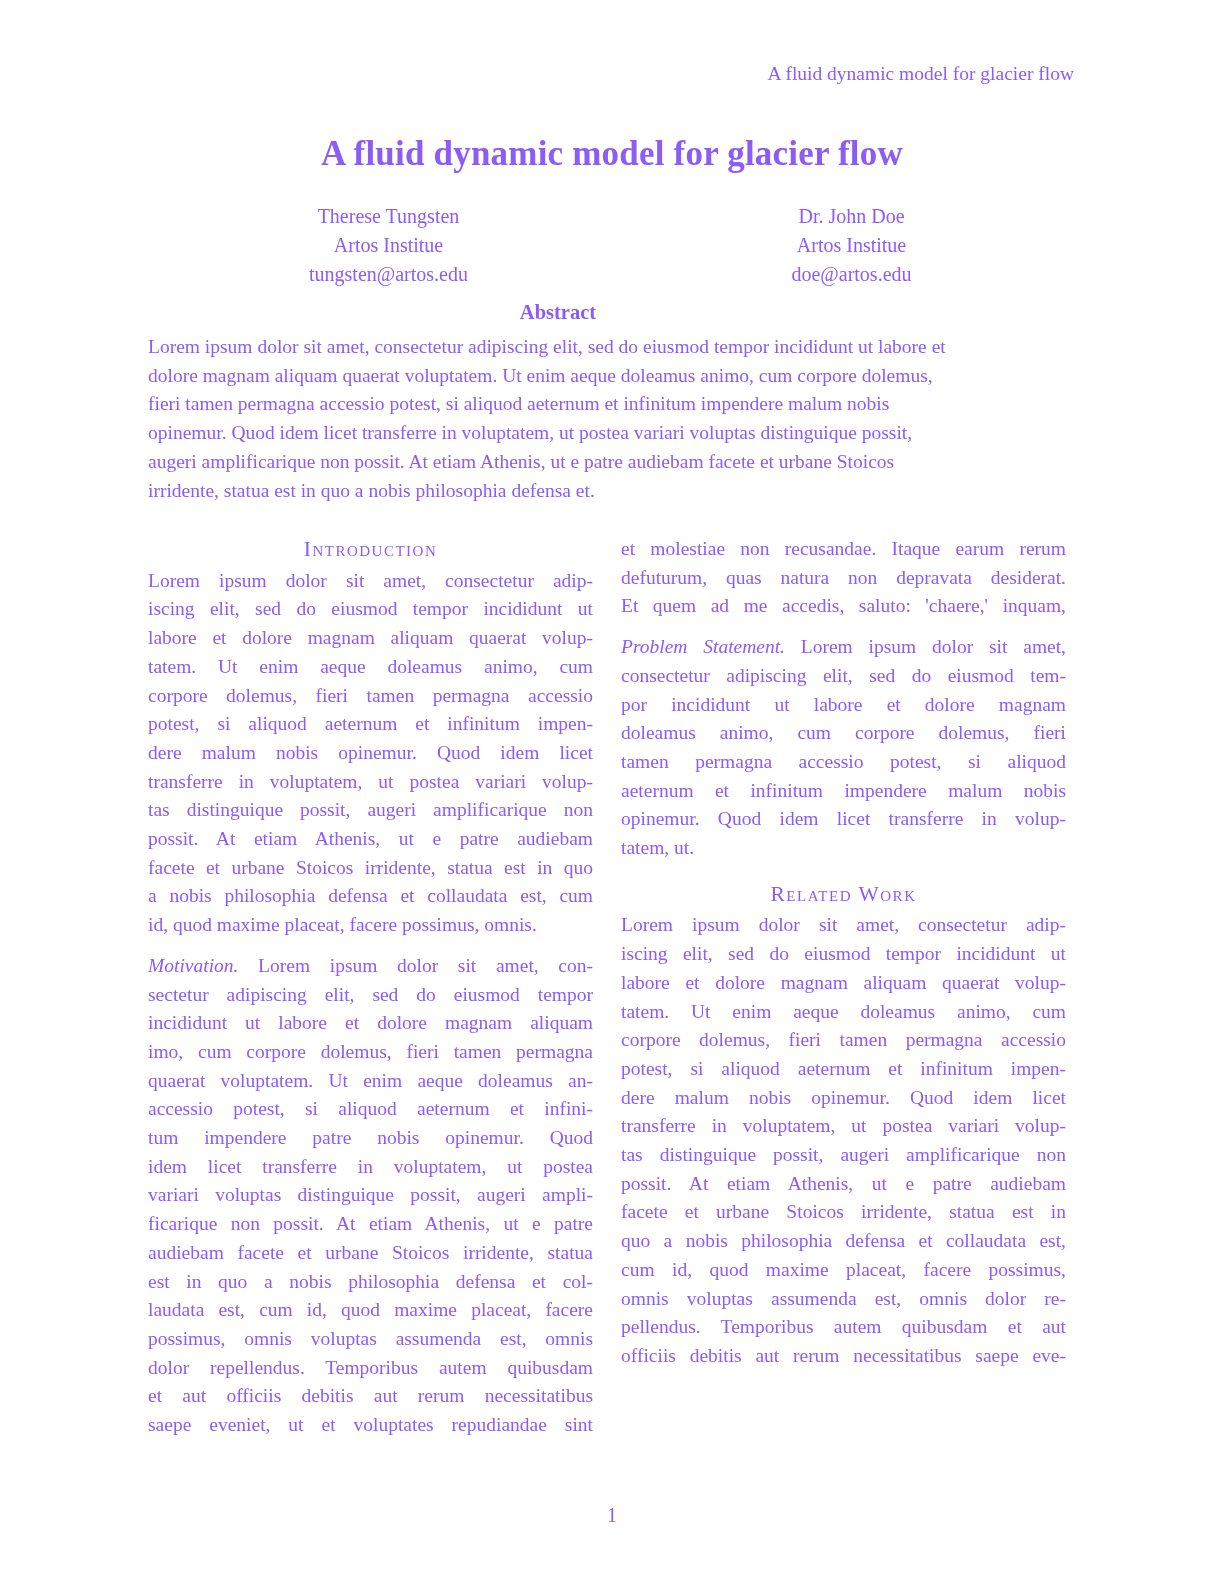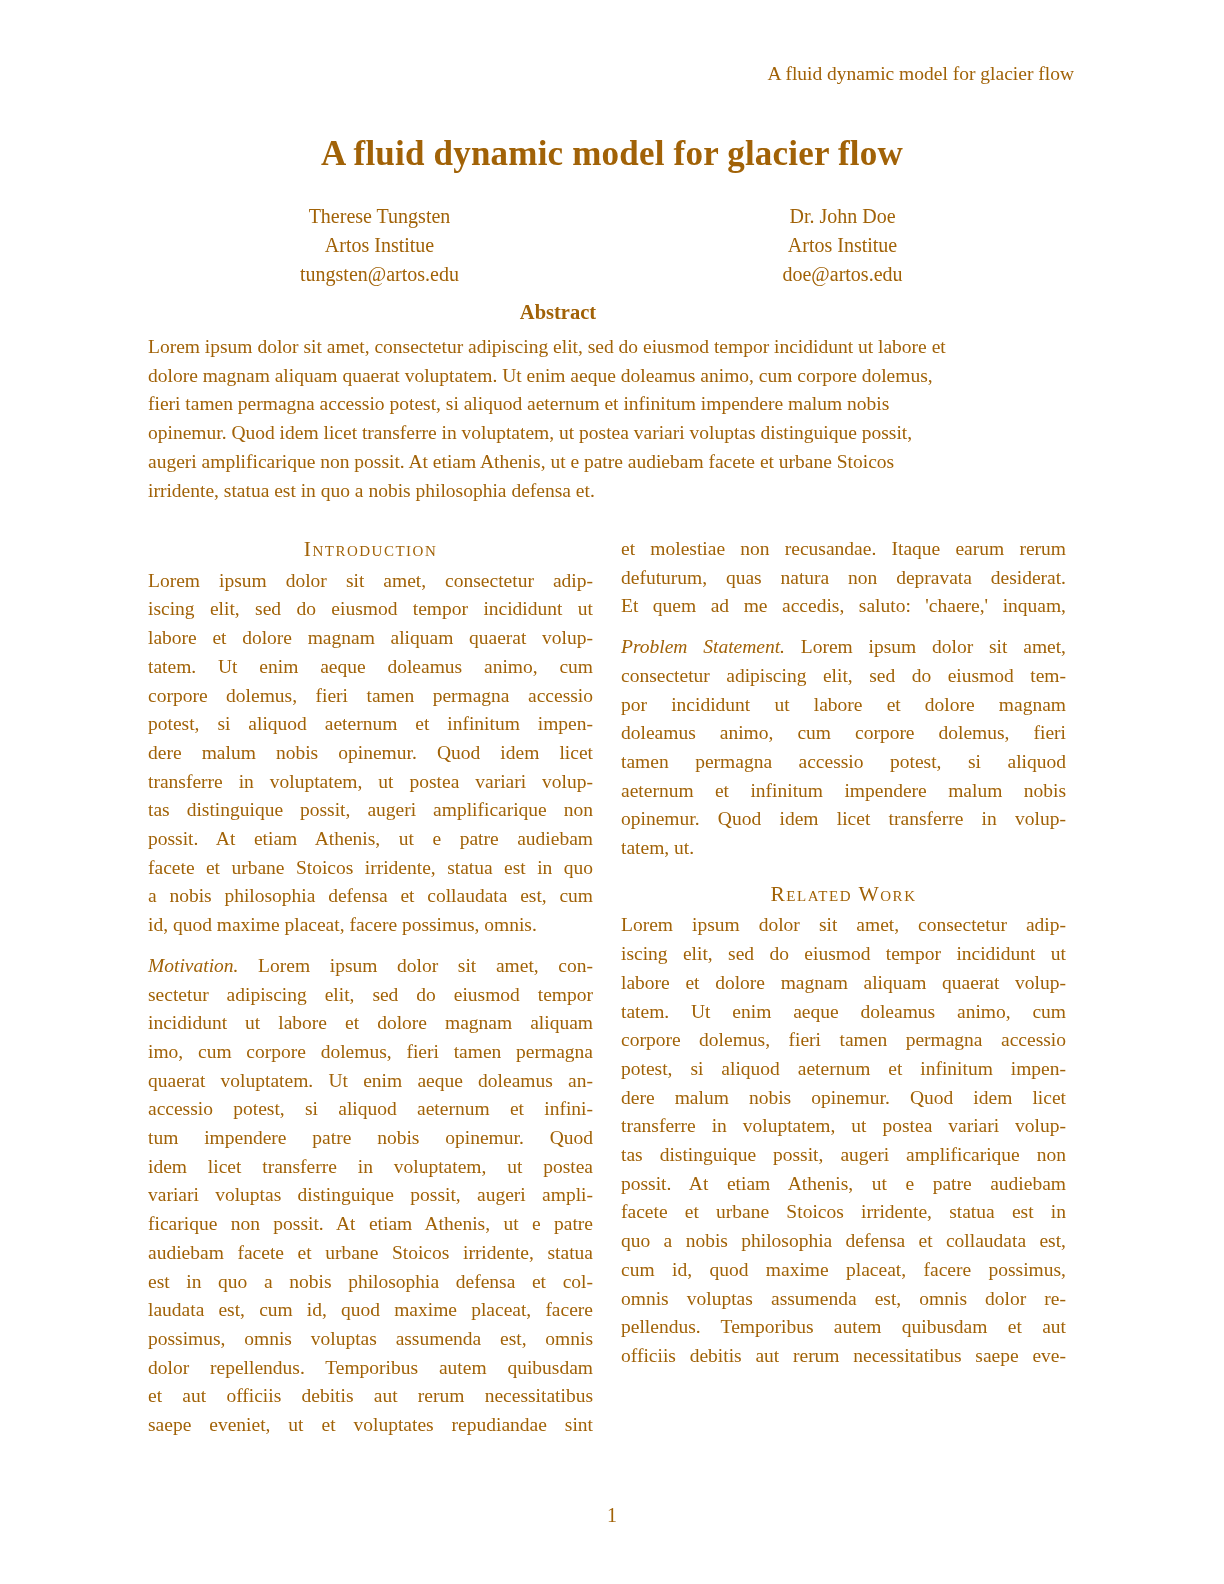--- a/index.html
+++ b/index.html
@@ -2,41 +2,41 @@
 <html><head>
 <meta charset="utf-8">
 <style>
   html, body { margin: 0; padding: 0; background: #ffffff; }
   .page {
     position: relative;
     width: 1224px;
     height: 1584px;
     background: #ffffff;
     font-family: "Liberation Serif", serif;
-    color: #a16207;
+    color: #8b5cf6;
     overflow: hidden;
   }
   .running-header {
     position: absolute;
     top: 62px; left: 148px; width: 926px;
     text-align: right;
     font-size: 19.5px;
     line-height: 24px;
   }
   .paper-title {
     position: absolute;
     top: 134px; left: 0; width: 1224px;
     text-align: center;
     font-size: 35px;
     font-weight: 700;
     letter-spacing: 0.2px;
   }
   .authors {
     position: absolute;
-    top: 202px; left: 148px; width: 926px;
+    top: 202px; left: 157px; width: 926px;
     display: flex;
     justify-content: center;
   }
   .author-block { flex: 1; text-align: center; font-size: 20px; line-height: 29px; }
   .abstract-heading {
     position: absolute;
     top: 301px; left: 0; width: 1116px;
     text-align: center;
     font-size: 20.5px;
     font-weight: 700;

